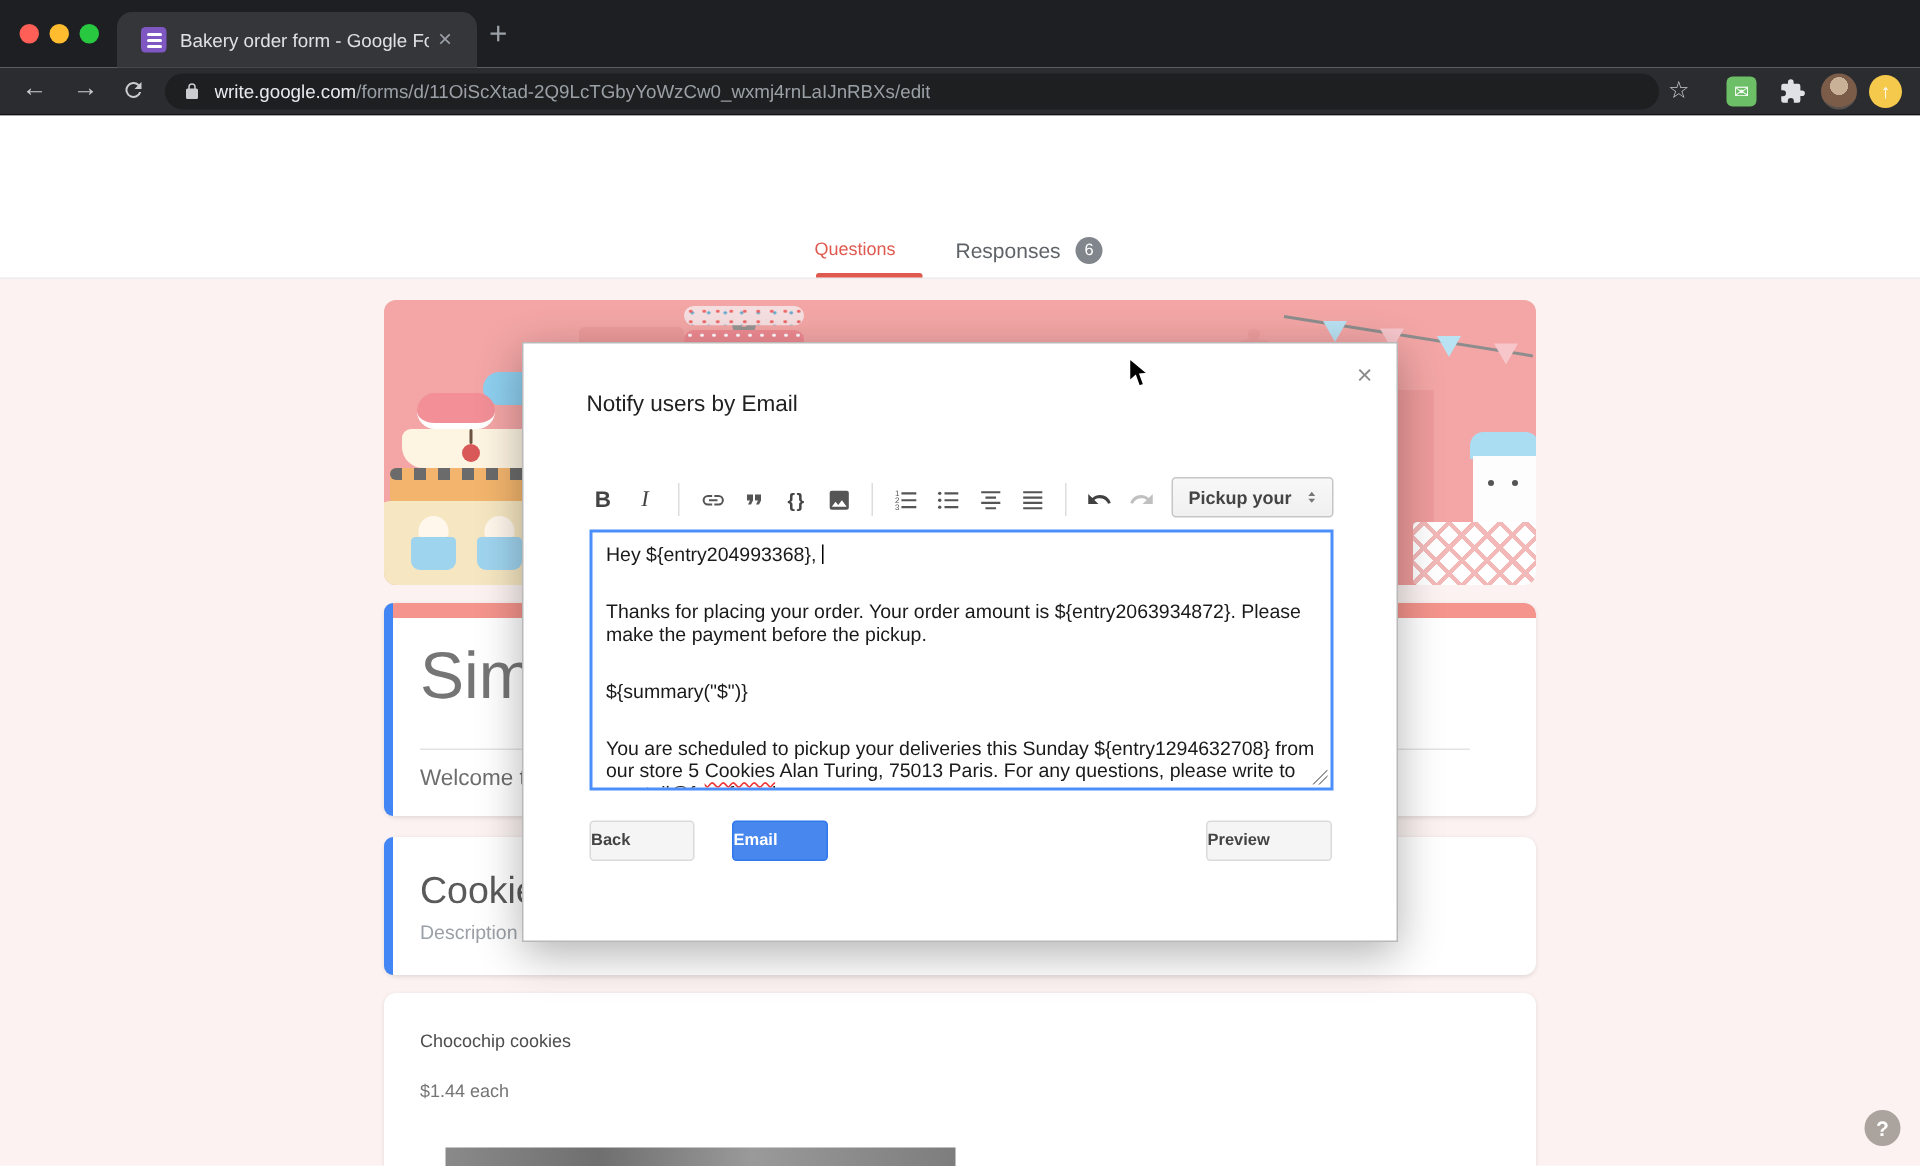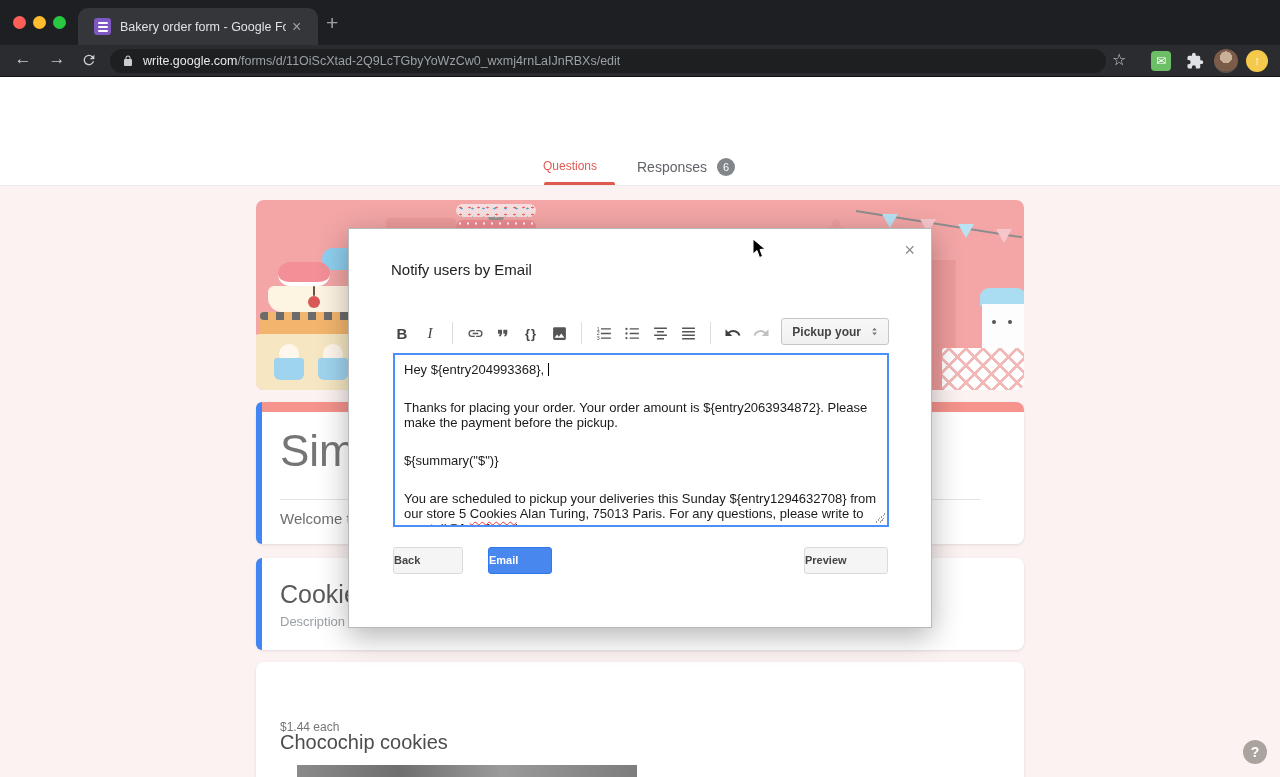--- a/index.html
+++ b/index.html
@@ -86,21 +86,21 @@
   .card .bluebar { position:absolute; left:0; top:0; bottom:0; width:6px; background:#4285f4; border-radius:8px 0 0 8px; }
   .card1 { top:216px; height:142px; }
   .card1 .topstrip { position:absolute; left:0; top:0; width:100%; height:10px; background:#f4948c; border-radius:8px 8px 0 0; }
   .form-title-partial { position:absolute; left:24px; top:24px; font-size:44px; color:#757575; }
   .card1 .divider { position:absolute; left:24px; top:97px; width:700px; height:1px; background:#e3e3e3; }
   .form-desc-partial { position:absolute; left:24px; top:108px; font-size:15px; color:#6e6e6e; }
   .card2 { top:372px; height:92px; }
   .sec-title { position:absolute; left:24px; top:22px; font-size:25px; color:#5a5a5a; }
   .sec-desc { position:absolute; left:24px; top:56px; font-size:13px; color:#9aa0a6; }
   .card3 { top:476px; height:160px; }
-  .item-title { position:absolute; left:24px; top:25px; font-size:20px; color:#4d4d4d;margin-top:44px; }
+  .item-title { position:absolute; left:24px; top:25px; font-size:12px; color:#4d4d4d; }
   .item-price { position:absolute; left:24px; top:58px; font-size:12px; color:#757575; }
   .item-img { position:absolute; left:41px; top:103px; width:340px; height:40px; background:linear-gradient(90deg,#8a8a8a,#6f6f6f 30%,#9a9a9a 60%,#7d7d7d); }
 
   .help-fab { position:absolute; left:1243px; top:554px; width:24px; height:24px; border-radius:50%; background:#aba49e; color:#fff; font-size:14px; font-weight:bold; text-align:center; line-height:24px; }
 
   
   .modal { position:absolute; left:348px; top:228px; width:584px; height:400px; background:#fff; border:1px solid #b9b9b9; box-shadow:0 8px 28px rgba(0,0,0,.3); z-index:10; }
   .m-close { position:absolute; right:16px; top:12px; color:#8a8a8a; font-size:18px; line-height:1; }
   .m-title { position:absolute; left:42px; top:32px; font-size:15px; color:#212121; }
   .m-toolbar { position:absolute; left:42px; top:90px; right:42px; height:28px; display:flex; align-items:center; gap:6px; }

